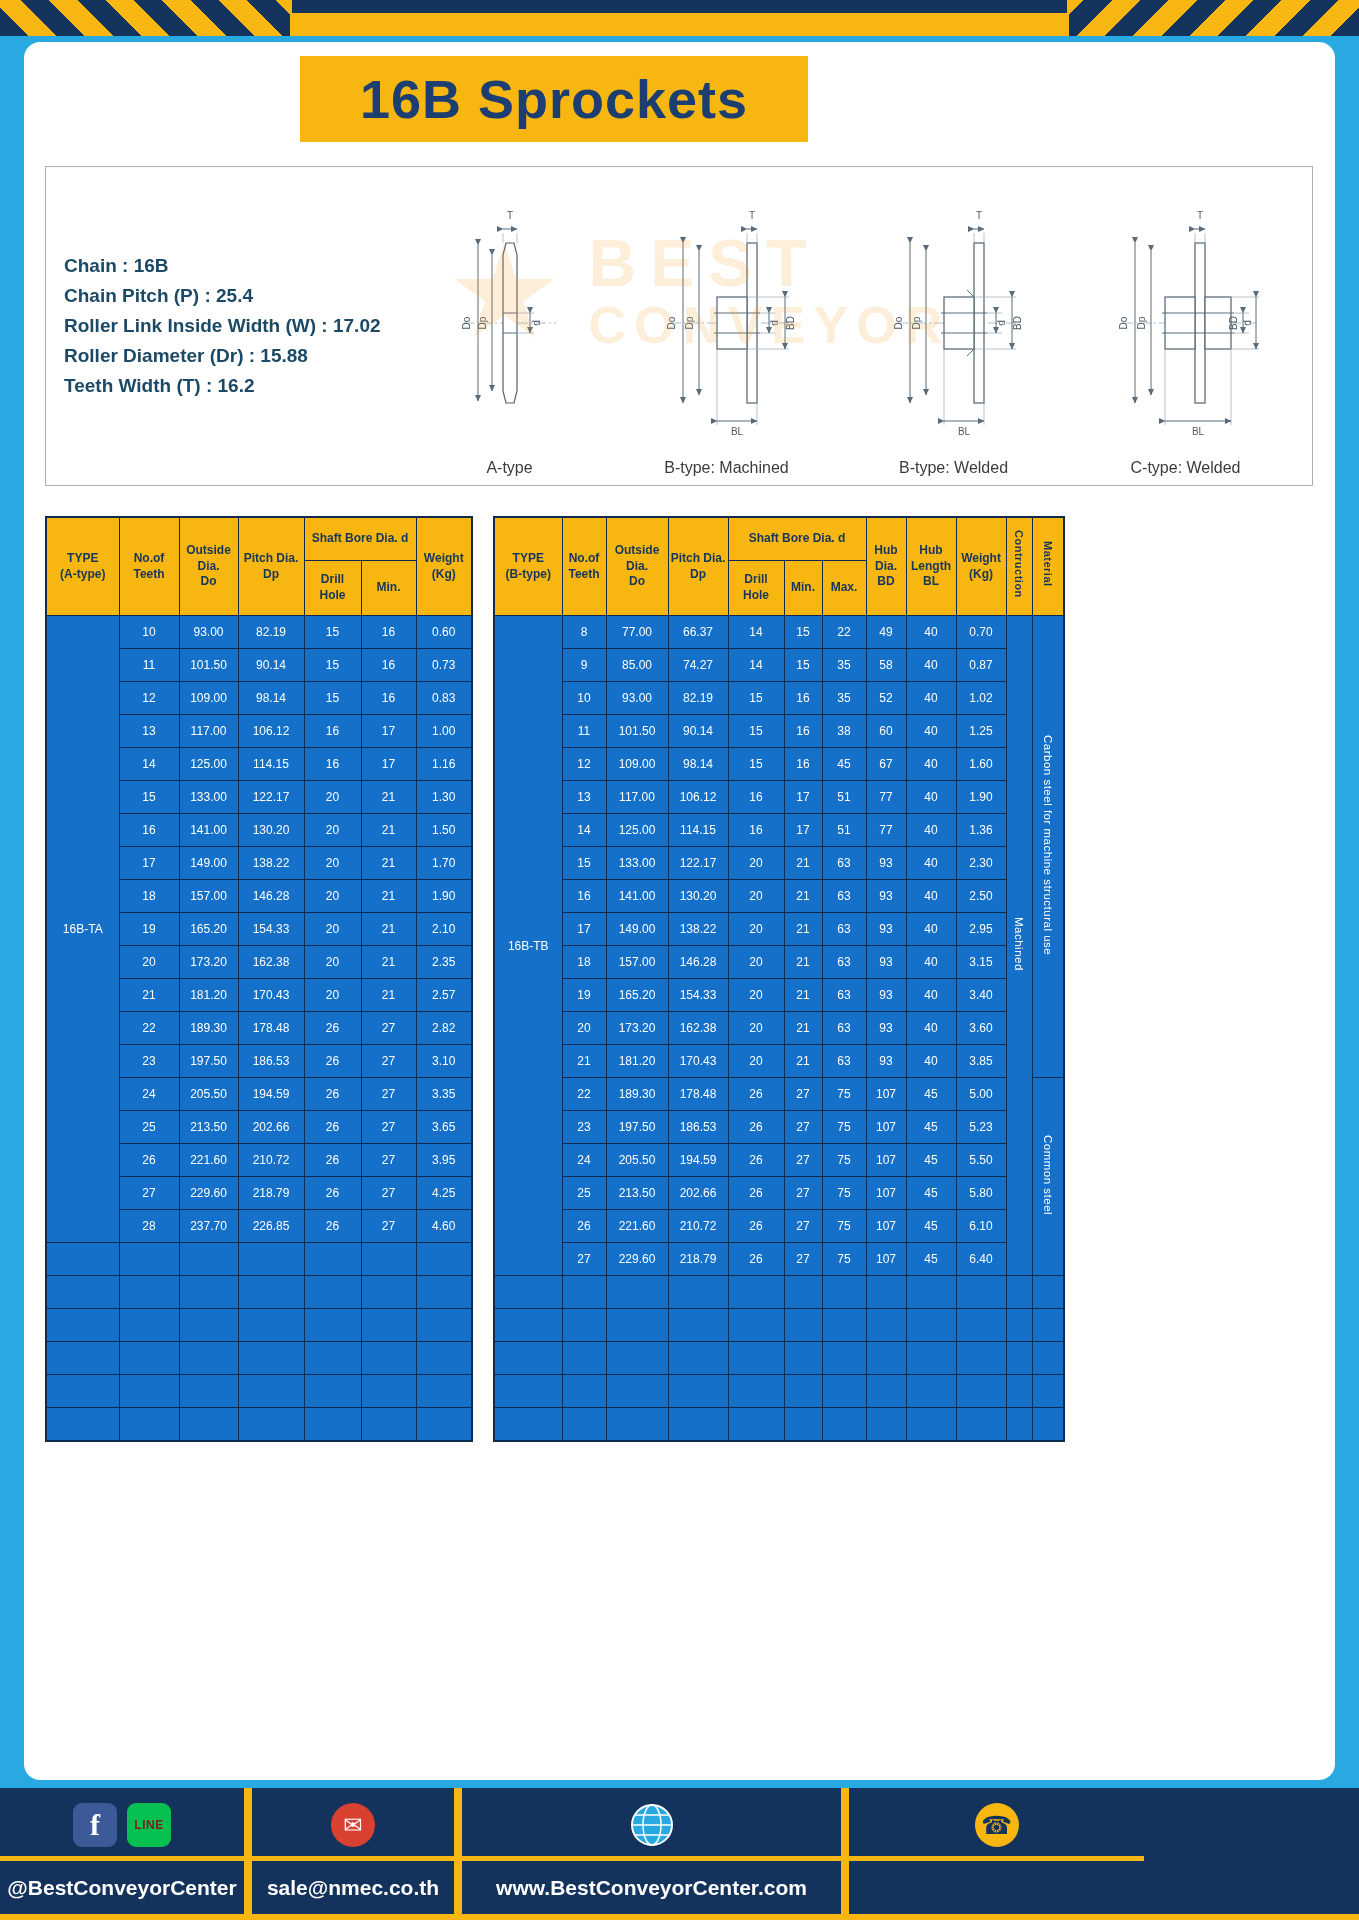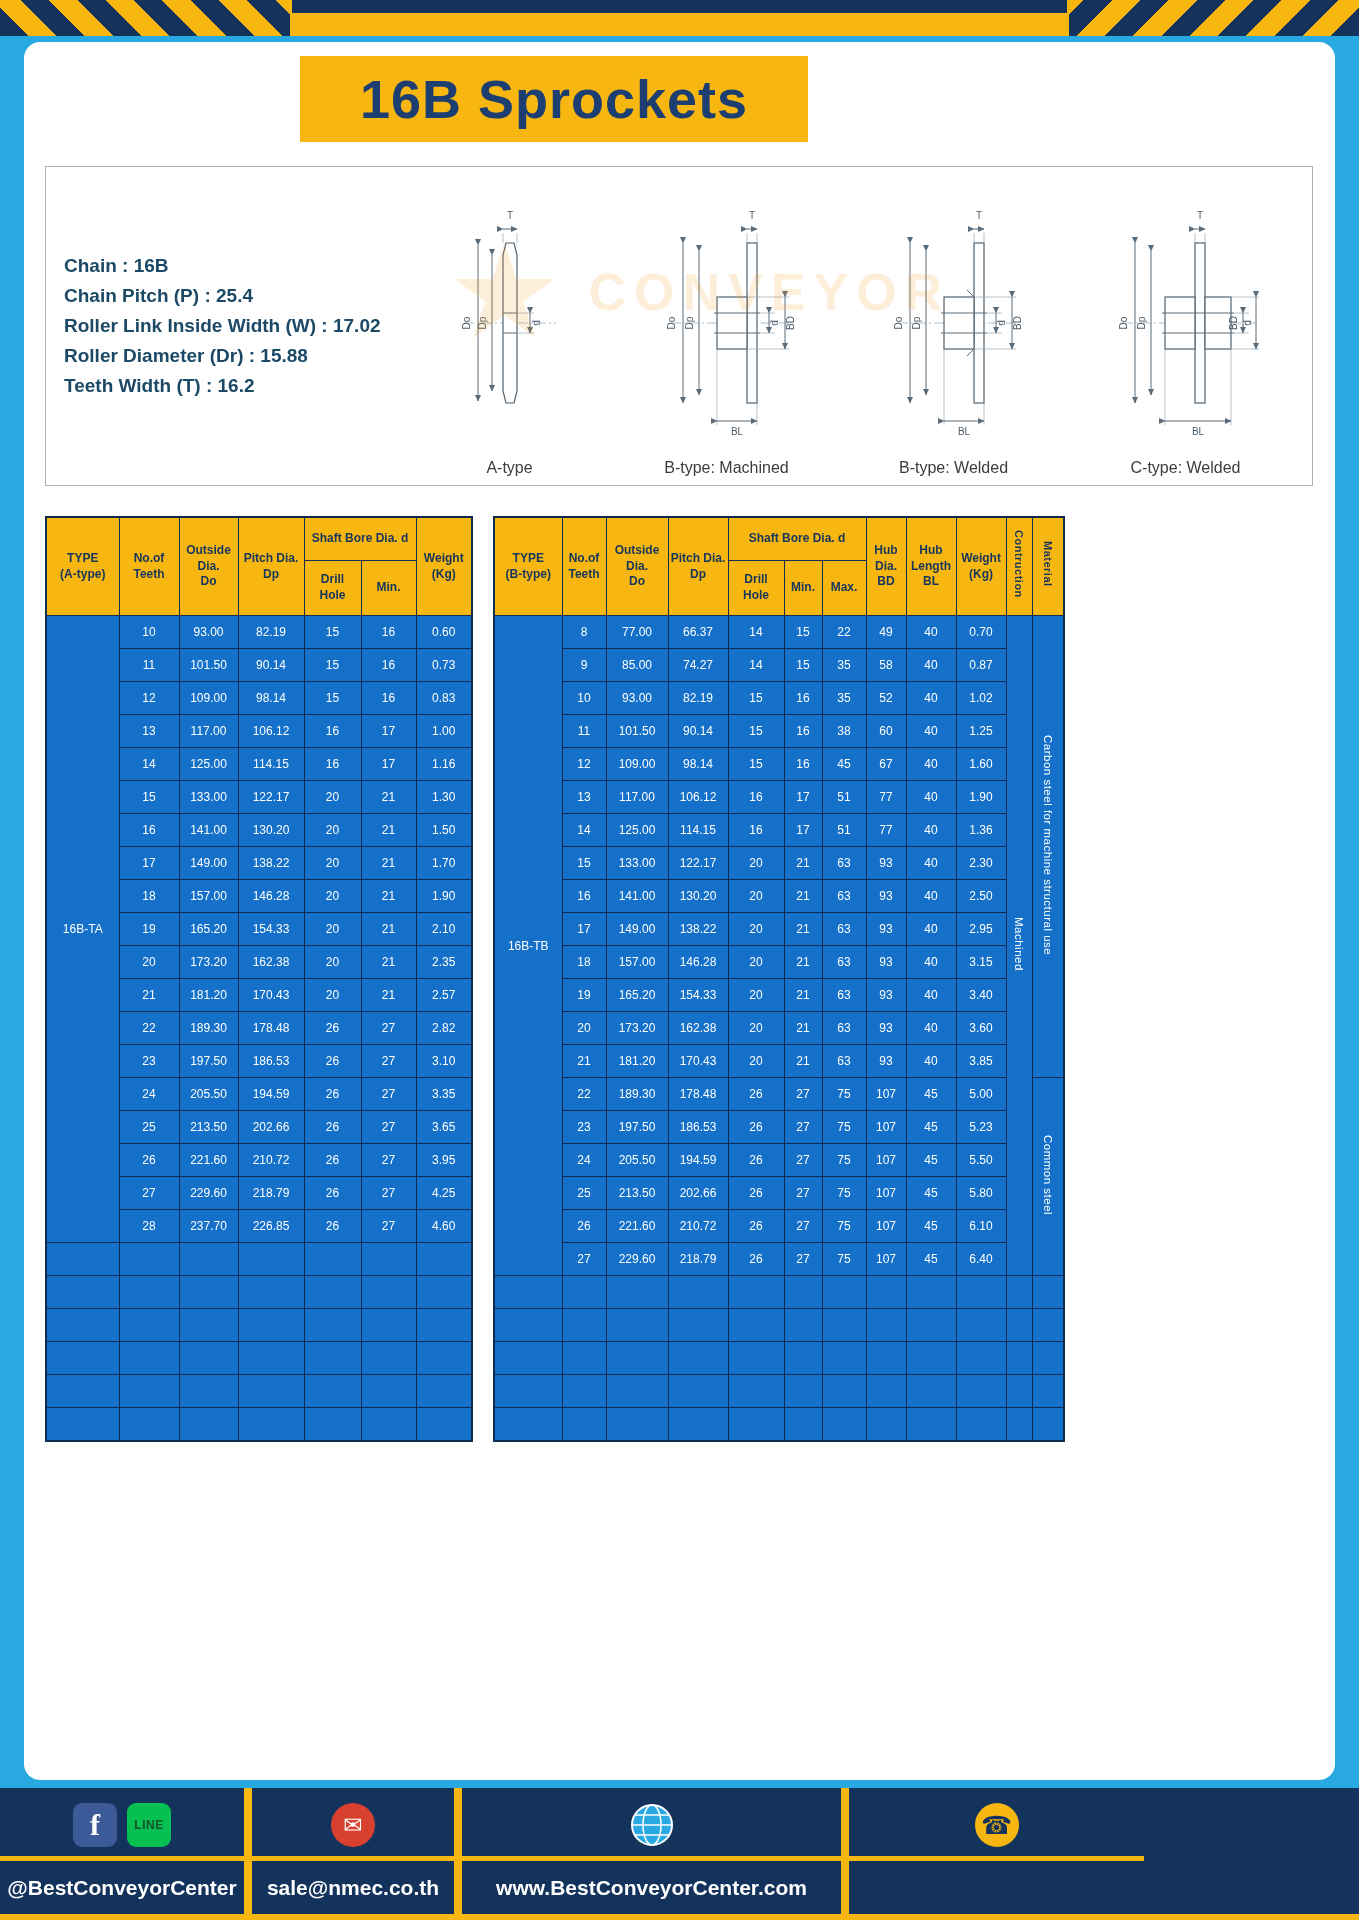--- a/index.html
+++ b/index.html
@@ -58,21 +58,21 @@
   .f-sec{display:flex;flex-direction:column;box-sizing:border-box;border-right:8px solid #f8b611;}
   .f-sec.s1{width:252px;}
   .f-sec.s2{width:210px;}
   .f-sec.s3{width:387px;}
   .f-sec.s4{flex:1;border-right:none;padding-right:215px;}
   .f-icons{height:62px;display:flex;align-items:center;justify-content:center;gap:10px;padding-top:6px;}
   .f-rule{height:5px;background:#f8b611;}
   .f-text{flex:1;display:flex;align-items:center;justify-content:center;color:#fff;font-weight:bold;font-size:21px;white-space:nowrap;}
   .ficon{width:44px;height:44px;display:flex;align-items:center;justify-content:center;}
   .ficon.fb{background:#3d5a98;color:#fff;font-size:30px;font-weight:bold;border-radius:9px;font-family:"Liberation Serif",serif;}
-  .ficon.line{background:#06c152;color:#14532d;font-size:12px;font-weight:bold;border-radius:9px;letter-spacing:0.5px;}
+  .ficon.line{background:#06c152;color:#7f1d1d;font-size:12px;font-weight:bold;border-radius:9px;letter-spacing:0.5px;}
   .ficon.mail{background:#d8402f;color:#fff;font-size:23px;border-radius:50%;}
   .ficon.phone{background:#f8b611;color:#14335c;font-size:25px;border-radius:50%;}
 </style>
 </head>
 <body>
 
 <div class="top-strip">
   <div class="mid-bar"></div>
   <div class="corner left"></div>
   <div class="corner right"></div>
@@ -229,20 +229,21 @@
           <line class="dl" x1="54" y1="218" x2="120" y2="218" marker-start="url(#mC)" marker-end="url(#mC)"></line>
           <text class="dim" x="87" y="232" text-anchor="middle">BL</text>
         </svg>
         <div class="cap">C-type: Welded</div>
       </div>
     </div>
 
     <div class="watermark">
       <div class="wm-logo">★</div>
       <div>
+        <div class="wm-l1">BEST</div>
         <div class="wm-l2">CONVEYOR</div>
       </div>
     </div>
   </div>
 
   <div class="tables">
 
     <table class="data" style="width:426px;">
       <colgroup>
         <col style="width:73px">

